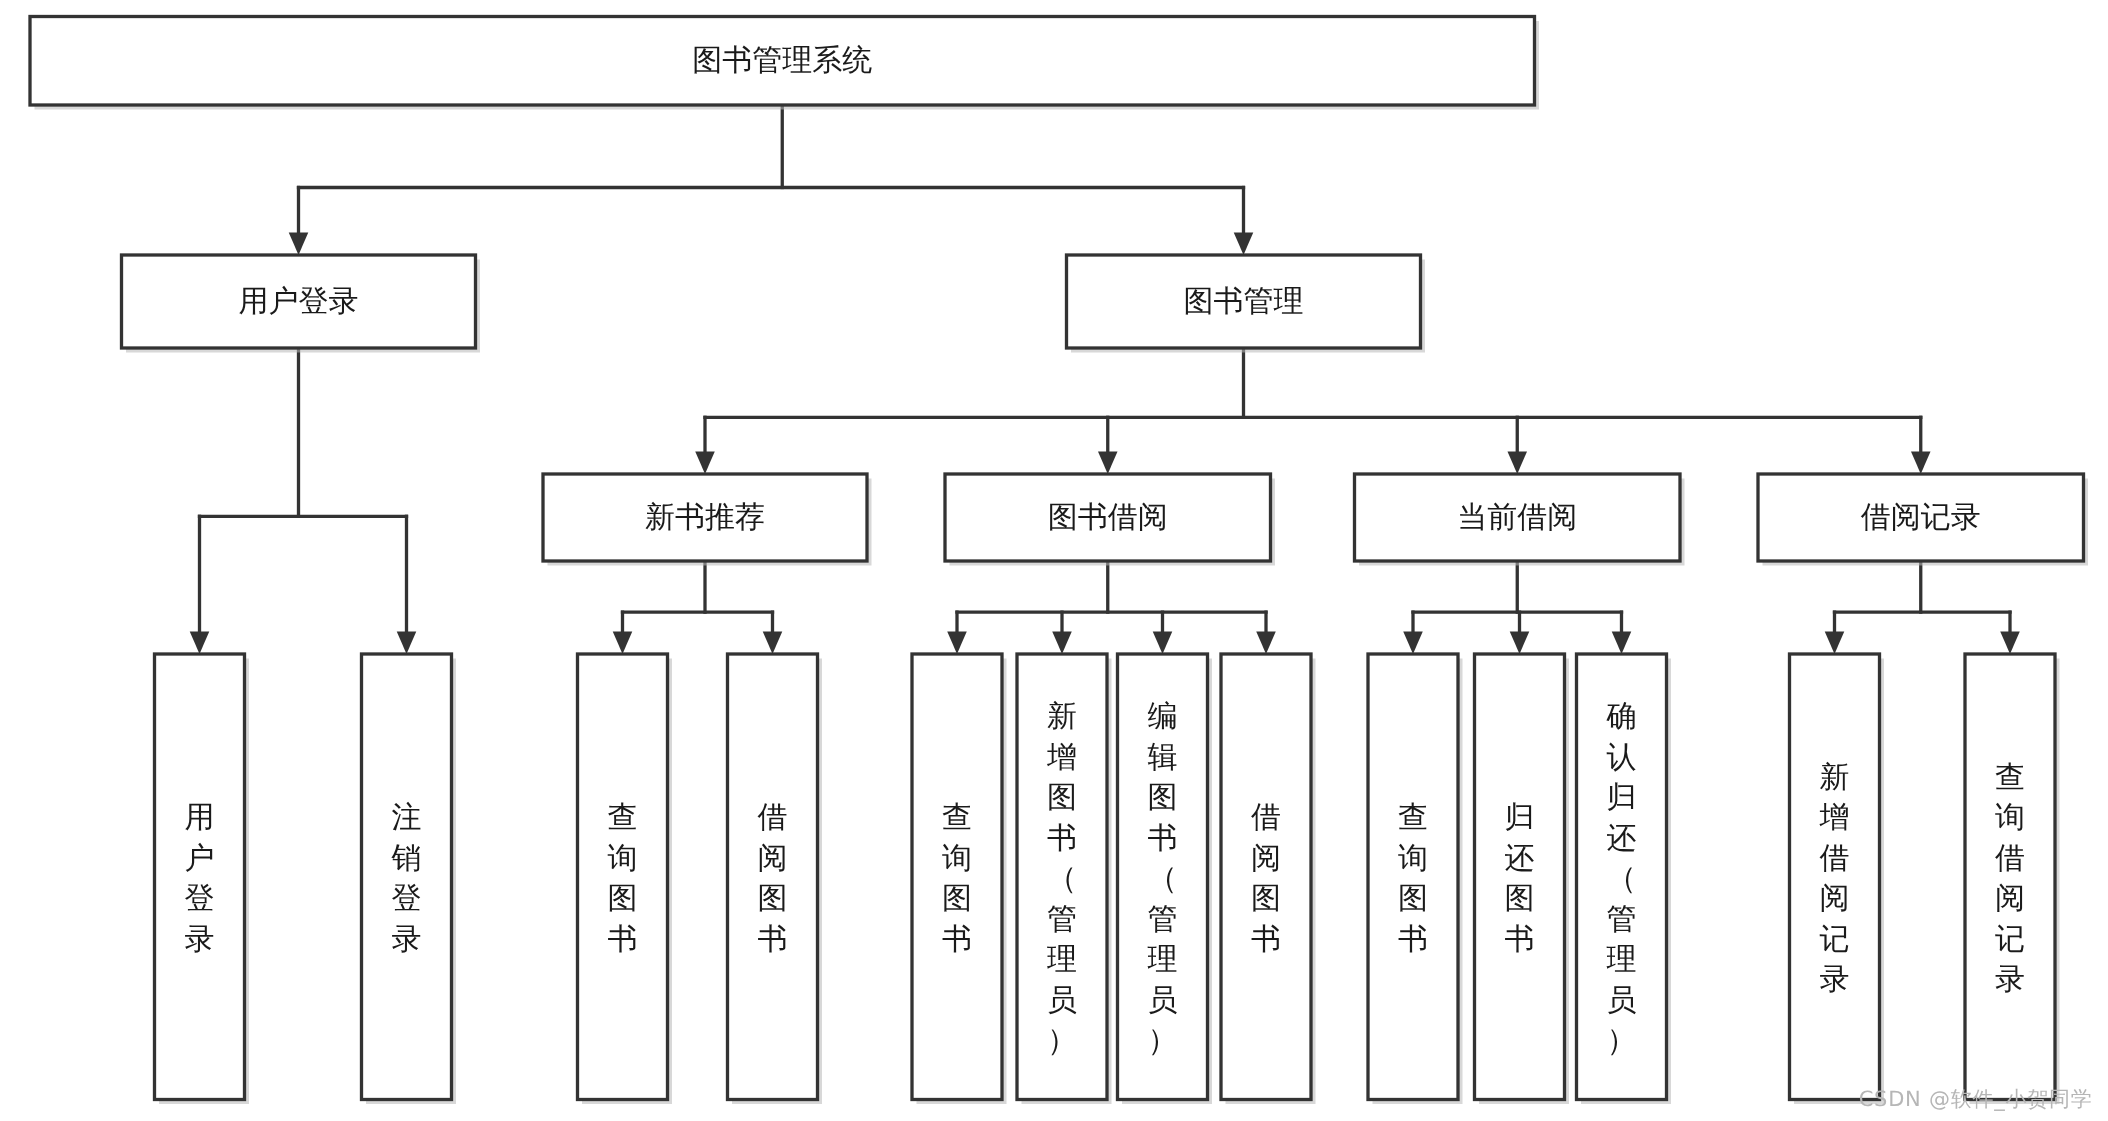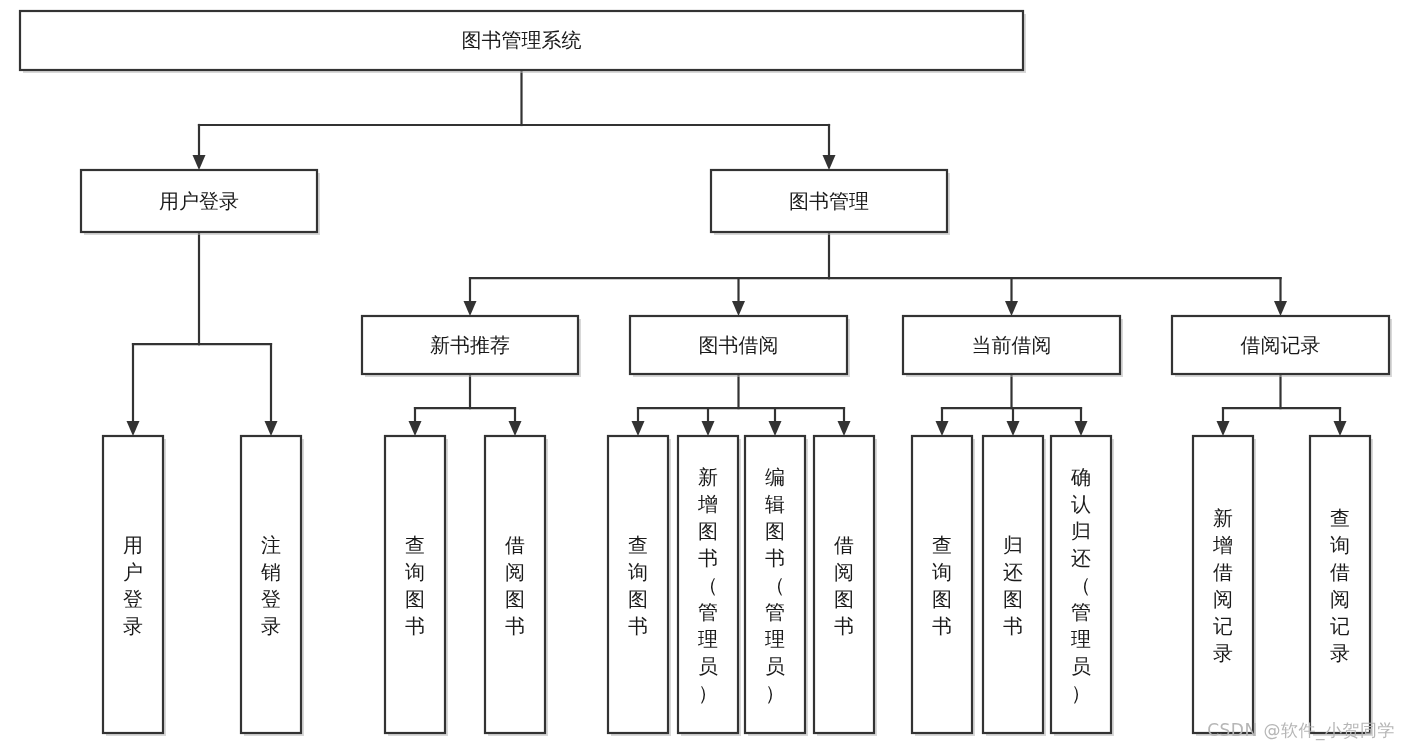--- a/index.html
+++ b/index.html
@@ -58,21 +58,21 @@
     font-size: 20px;
     fill: #1a1a1a;
     text-anchor: middle;
     white-space: pre;
   }
   .watermark {
     position: absolute;
     right: 10px;
     bottom: 5px;
     font-family: "DejaVu Sans", "Liberation Sans", sans-serif;
-    font-size: 17px;
+    font-size: 14px;
     color: #b6b6b6;
     letter-spacing: 0.5px;
     user-select: none;
     pointer-events: none;
   }
 </style>
 </head>
 <body>
 
 <div id="diagram-root">

